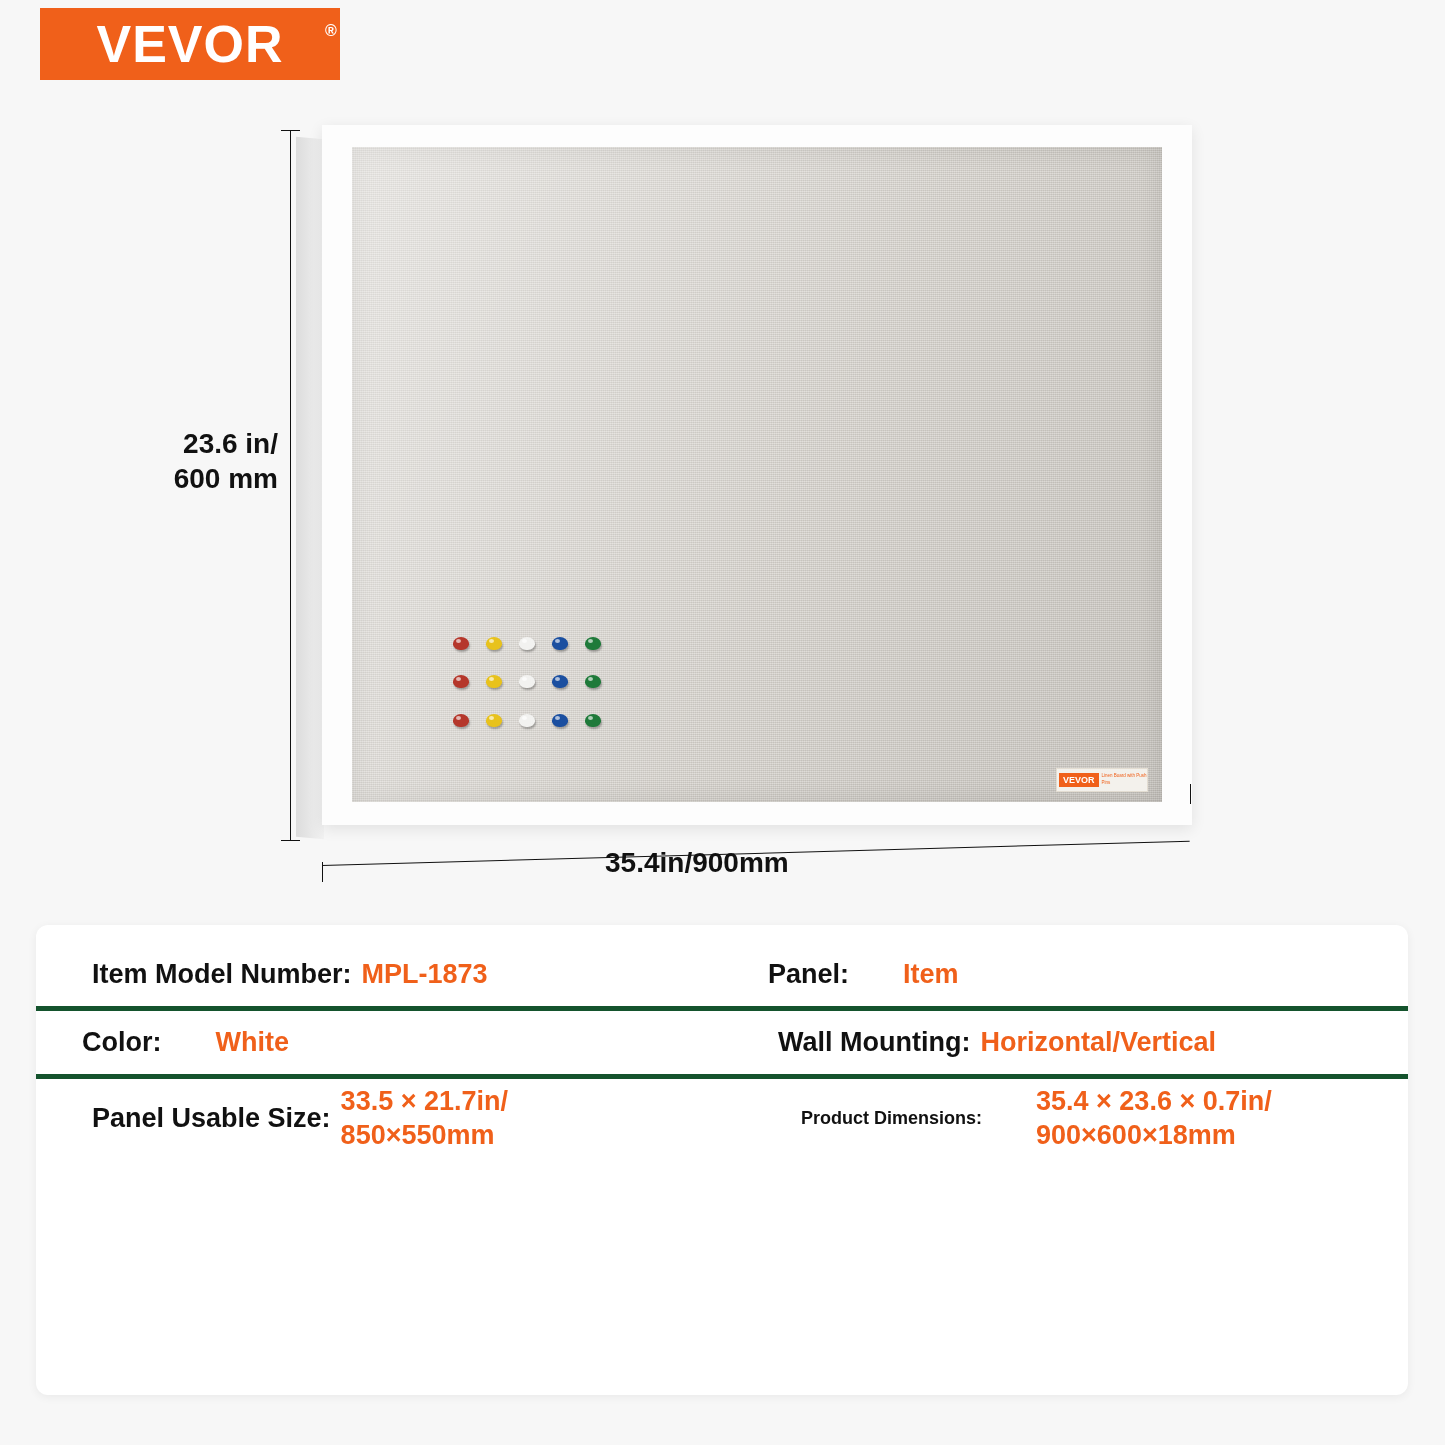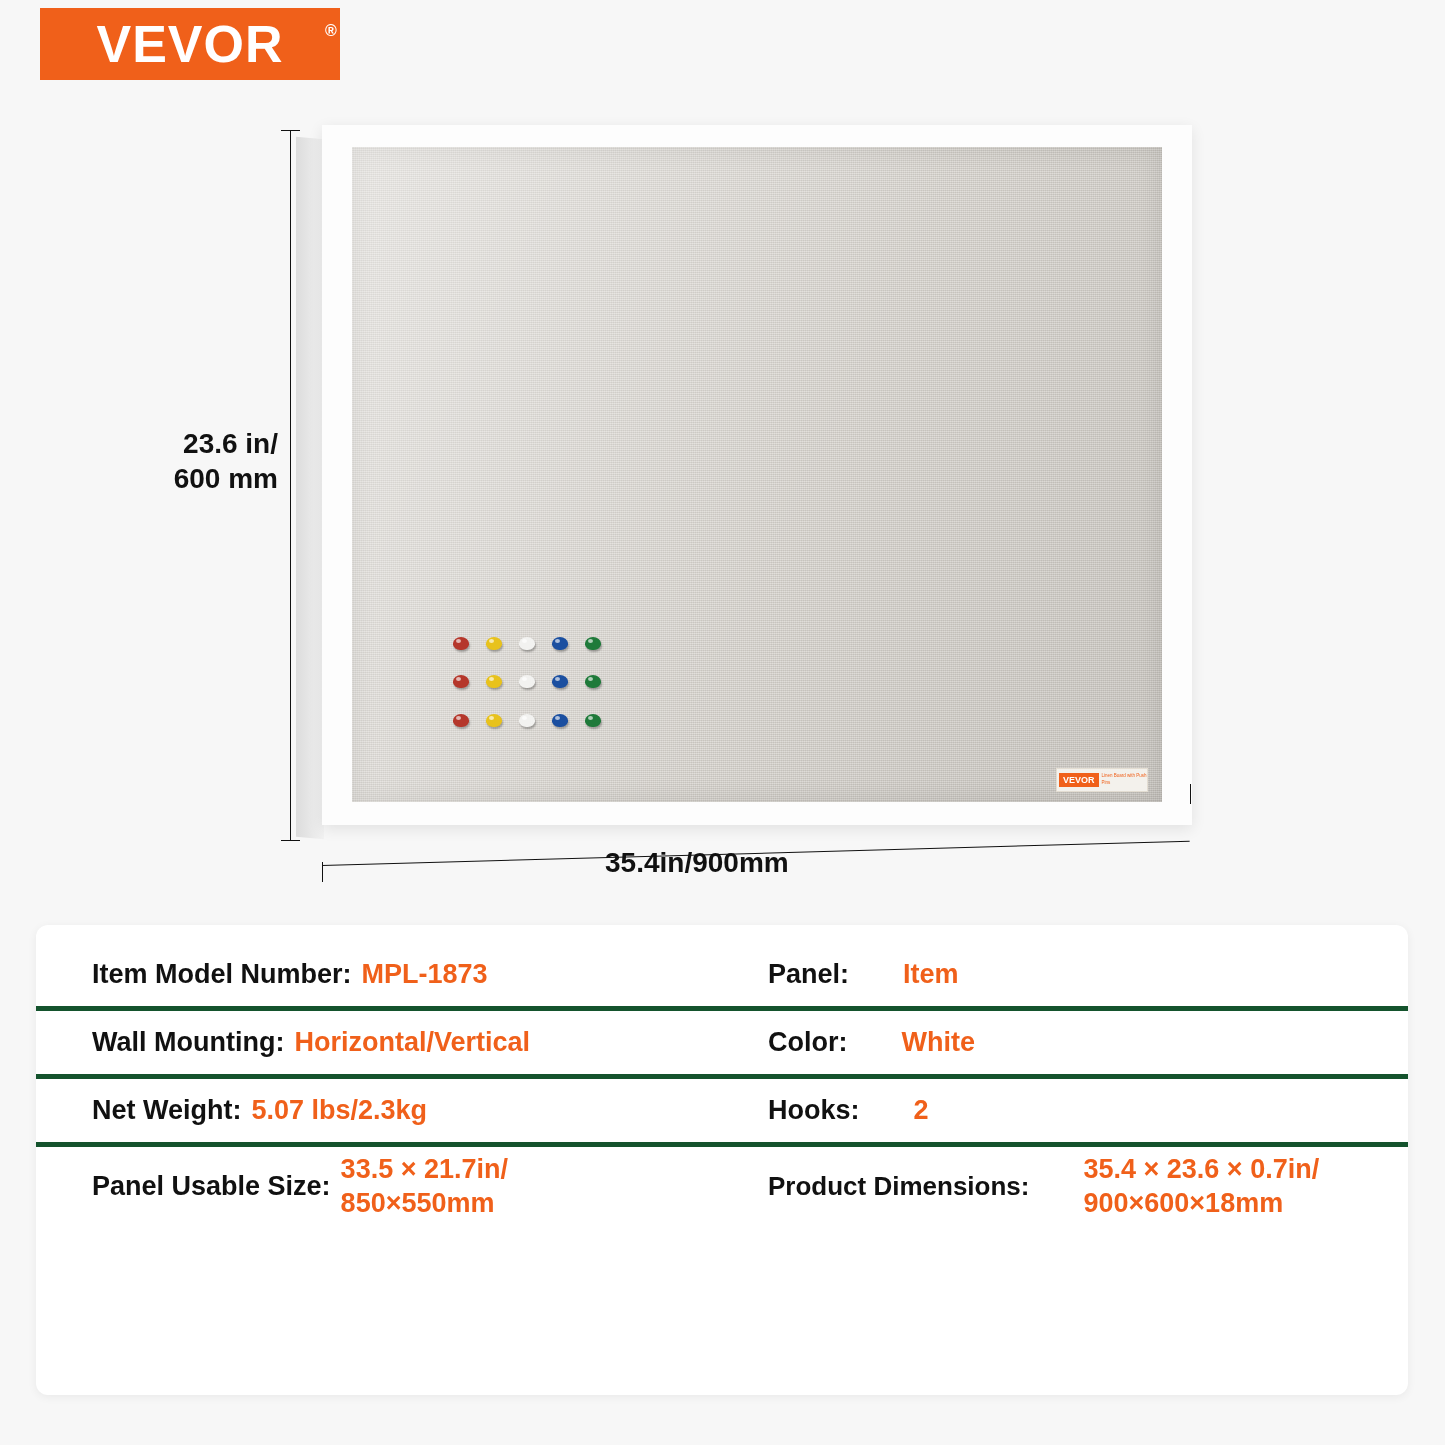--- a/index.html
+++ b/index.html
@@ -247,21 +247,21 @@
   .value {
     font-size: 27px;
     font-weight: bold;
     color: #f0601a;
     margin-left: 10px;
   }
   .value.small {
     font-size: 27px;
     line-height: 1.25;
   }
-  .label.mid { font-size: 26px; }
+  .label.mid { font-size: 18px; margin-left: 33px; }
 
   .two-line { display: inline-block; }
 </style>
 </head>
 <body>
 
 <div class="logo">
   <span class="logo-text">VEVOR</span>
   <span class="logo-reg" style="position:absolute; left:285px; top:14px; color:#fff; font-size:16px; font-weight:bold;">®</span>
 </div>
@@ -318,40 +318,30 @@
       <span class="label">Item Model Number:</span>
       <span class="value">MPL-1873</span>
     </div>
     <div class="spec-cell right">
       <span class="label">Panel:</span>
       <span class="value">Item</span>
     </div>
   </div>
 
   <div class="spec-row">
+    <div class="spec-cell right">
+      <span class="label">Color:</span>
+      <span class="value">White</span>
+    </div>
     <div class="spec-cell">
       <span class="label">Wall Mounting:</span>
       <span class="value">Horizontal/Vertical</span>
     </div>
-    <div class="spec-cell right">
-      <span class="label">Color:</span>
-      <span class="value">White</span>
-    </div>
-  </div>
-
-  <div class="spec-row">
-    <div class="spec-cell">
-      <span class="label">Net Weight:</span>
-      <span class="value">5.07 lbs/2.3kg</span>
-    </div>
-    <div class="spec-cell right">
-      <span class="label">Hooks:</span>
-      <span class="value">2</span>
-    </div>
-  </div>
+  </div>
+
 
   <div class="spec-row">
     <div class="spec-cell">
       <span class="label">Panel Usable Size:</span>
       <span class="value small two-line">
         <span>33.5 × 21.7in/</span><br>
         <span>850×550mm</span>
       </span>
     </div>
     <div class="spec-cell right">

